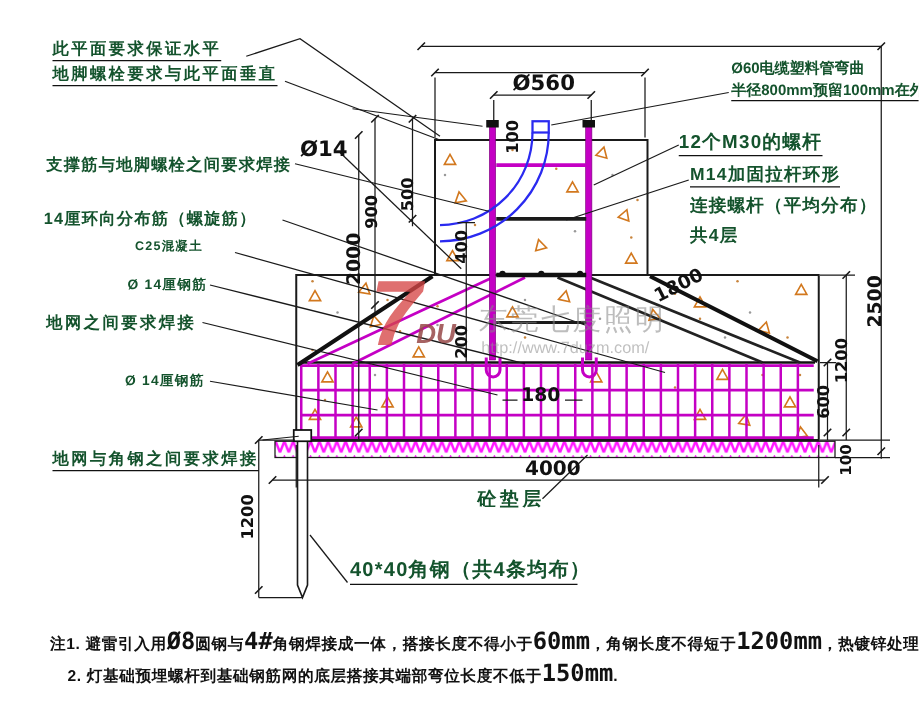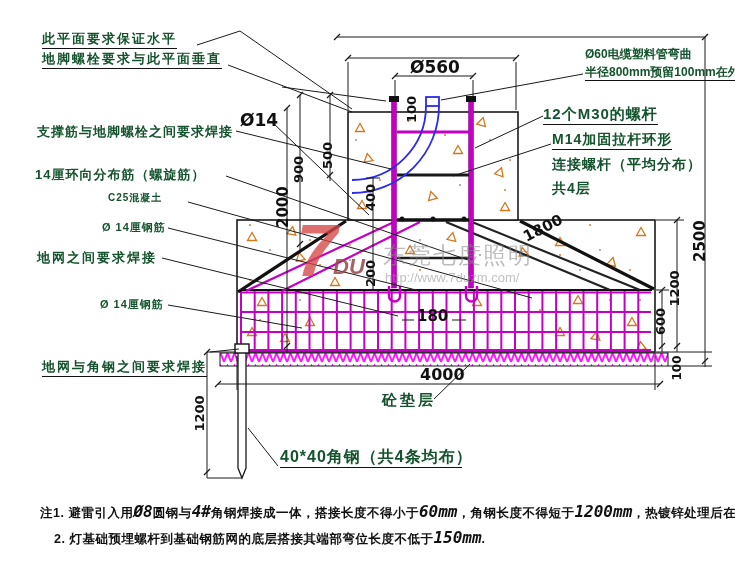--- a/index.html
+++ b/index.html
@@ -15,21 +15,21 @@
         white-space:nowrap;transform:rotate(-90deg);font-family:"DejaVu Sans",sans-serif;}
   .slope{transform:rotate(-27deg);}
   .big{font-size:11px;letter-spacing:1px;}
   .small{font-size:11px;letter-spacing:1px;}
   .wm{position:absolute;pointer-events:none;}
   .wm-7{font-size:74px;font-weight:800;font-style:italic;color:rgba(214,70,70,0.78);line-height:1;}
   .wm-du{font-size:22px;font-weight:800;font-style:italic;color:rgba(150,72,72,0.85);line-height:1;}
   .wm-co{font-size:23px;font-weight:400;letter-spacing:2px;color:rgba(135,135,135,0.55);}
   .wm-url{font-size:13px;color:rgba(150,150,150,0.6);}
   .note{position:absolute;font-size:12.5px;font-weight:700;color:#111;white-space:nowrap;letter-spacing:0.5px;}
-  .note .num{font-size:16px;font-weight:600;font-family:"DejaVu Sans Mono",monospace;letter-spacing:0;font-style:italic;}
+  .note .num{font-size:19px;font-weight:600;font-family:"DejaVu Sans Mono",monospace;letter-spacing:0;}
 </style>
 </head>
 <body>
 
 <div id="stage">
 
   <svg id="linework" width="735" height="568" viewBox="0 0 735 568">
     <defs>
       <pattern id="hatch" width="7" height="13" patternUnits="userSpaceOnUse">
         <path d="M0,11 L3.5,2 L7,11" fill="none" stroke="#ff17ff" stroke-width="2"></path>

